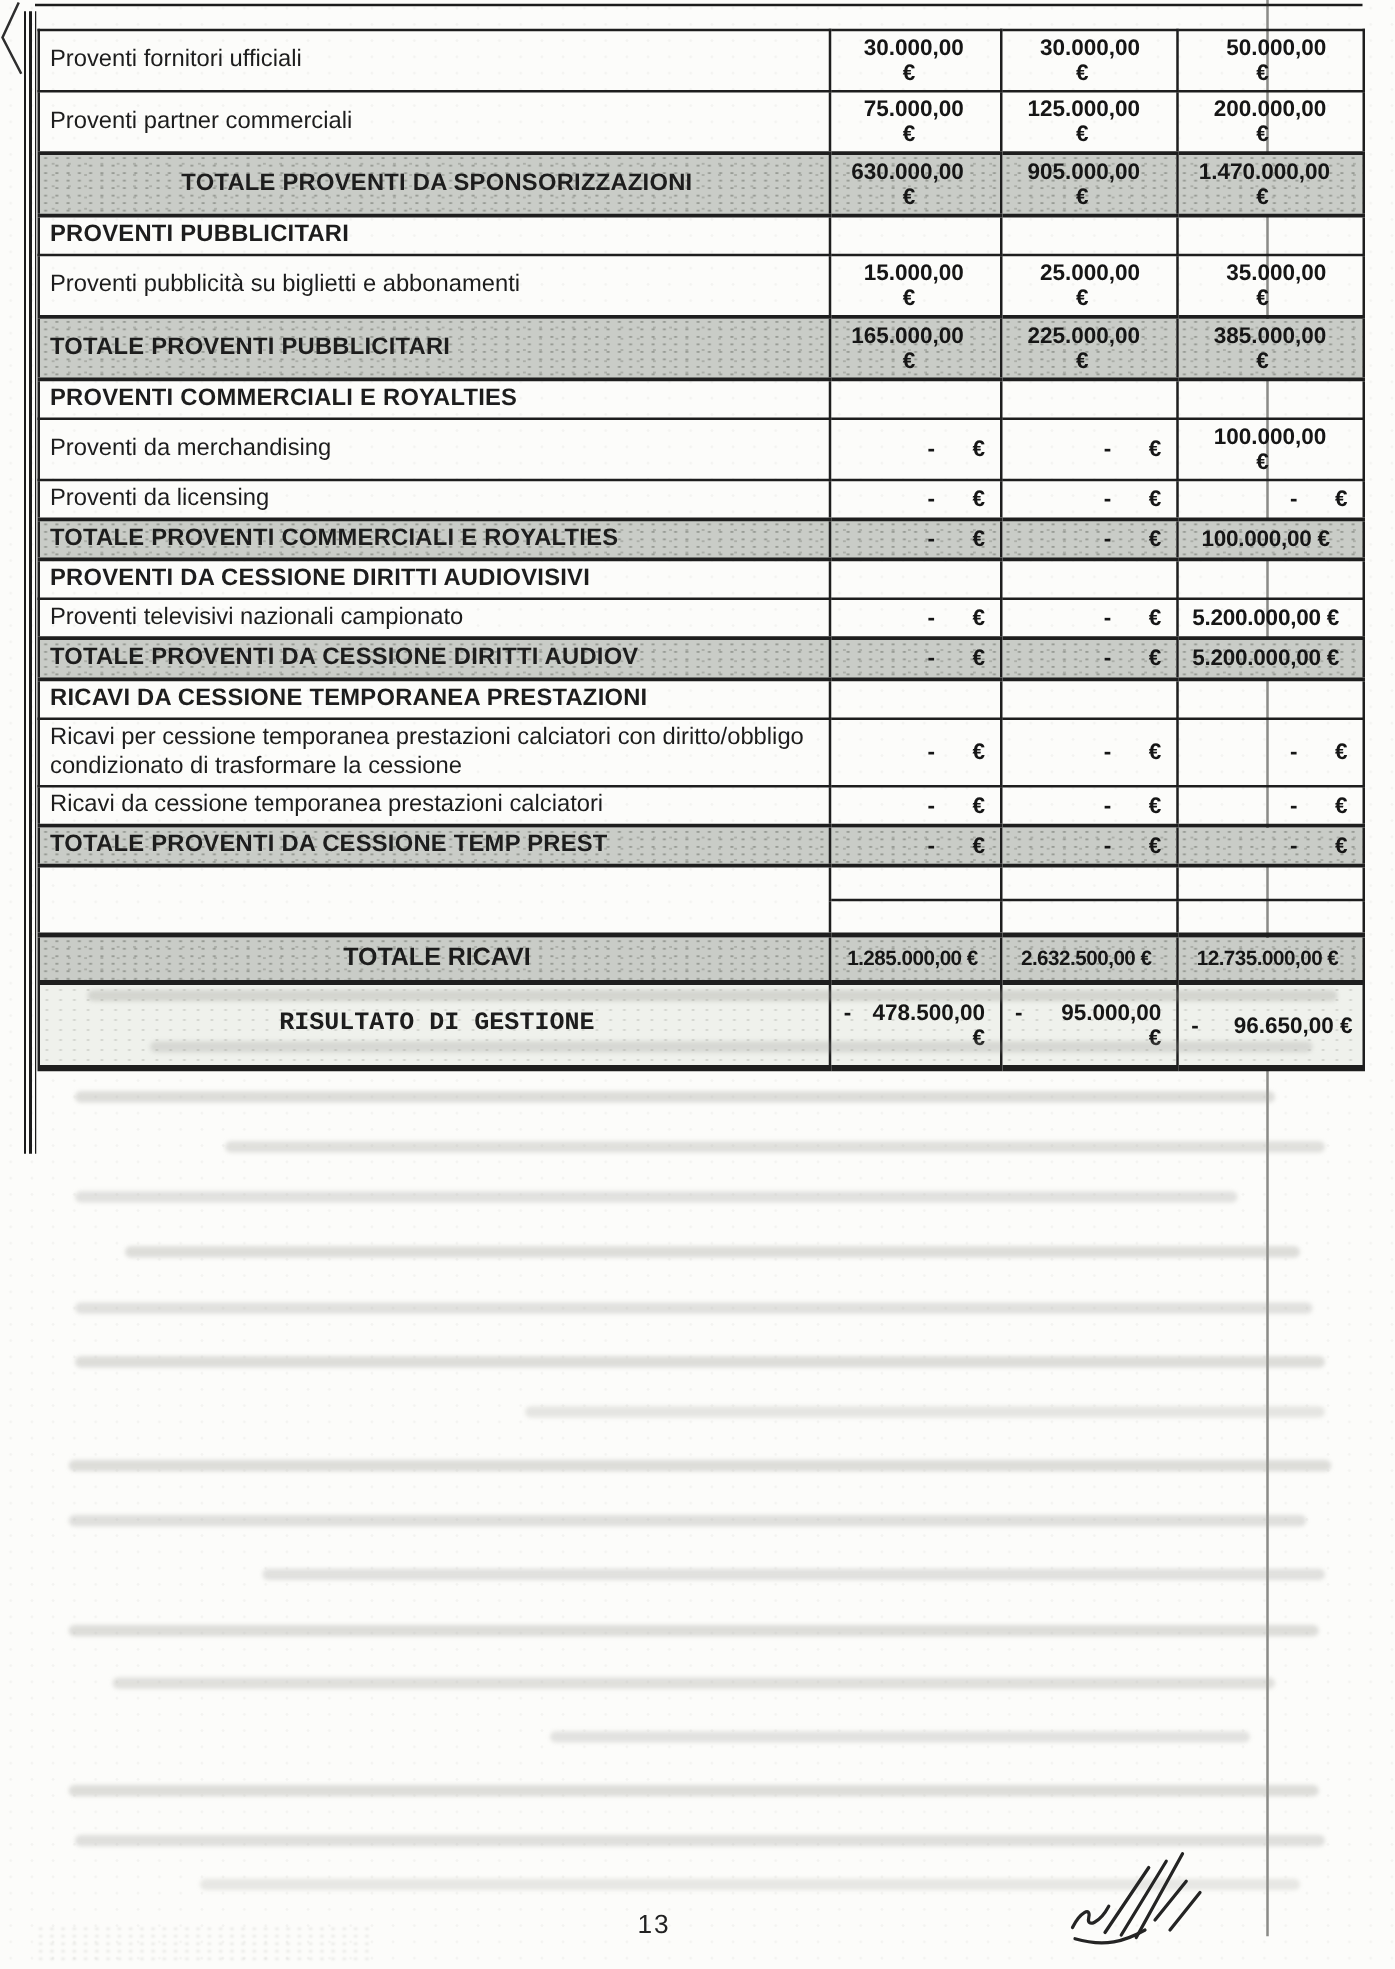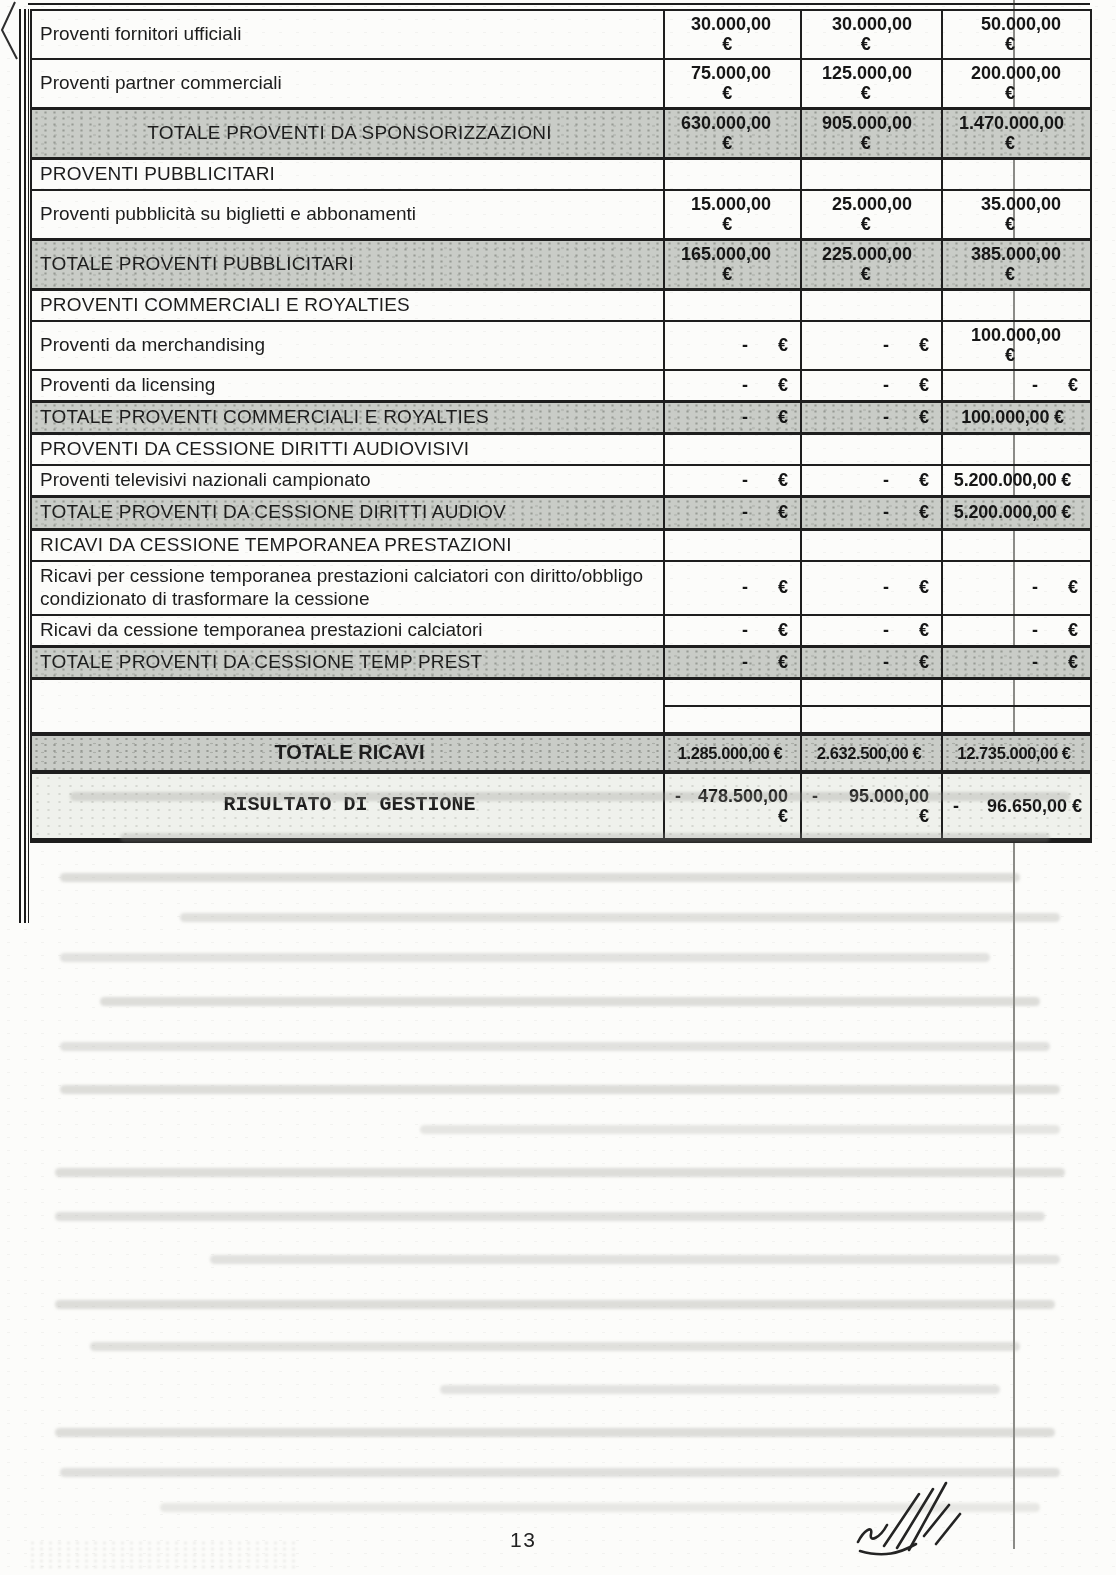--- a/index.html
+++ b/index.html
@@ -13,27 +13,27 @@
   body::before{
     content:""; position:absolute; inset:0; pointer-events:none;
     background-image:radial-gradient(rgba(60,60,55,.05) 1px, transparent 1.3px);
     background-size:17px 13px;
   }
 
   .top-rule { position:absolute; left:28px; top:3px; width:1062px; height:2px; background:#1c1c1c; }
   .left-rules { position:absolute; left:19px; top:9px; width:10px;
     background:repeating-linear-gradient(90deg,#1b1b1b 0 2px, rgba(0,0,0,0) 2px 4.5px); }
 
-  .table-wrap { position:absolute; left:30px; top:9px; width:1060px; }
+  .table-wrap { position:absolute; left:30px; top:23px; width:1060px; }
   table { border-collapse:collapse; table-layout:fixed; width:1060px; }
   td { border:2px solid #1e1e1e; padding:0; vertical-align:middle; overflow:hidden; }
 
   .label-text { font-size:19px; line-height:1.22; padding:2px 4px 4px 8px; }
   .r-item .label-text { font-weight:400; }
-  .r-section .label-text, .r-total .label-text { font-weight:400; letter-spacing:.2px; }
+  .r-section .label-text, .r-total .label-text { font-weight:700; letter-spacing:.2px; }
   tr.align-center .label-text { text-align:center; }
 
   
   .r-total td, .r-grand td {
     background-color:#c9ccc7;
     background-image:
       radial-gradient(rgba(70,75,66,.38) 1px, rgba(0,0,0,0) 1.6px),
       radial-gradient(rgba(108,112,102,.32) 1px, rgba(0,0,0,0) 1.5px);
     background-size:9px 6px, 13px 9px;
     background-position:0 0, 4px 3px;

